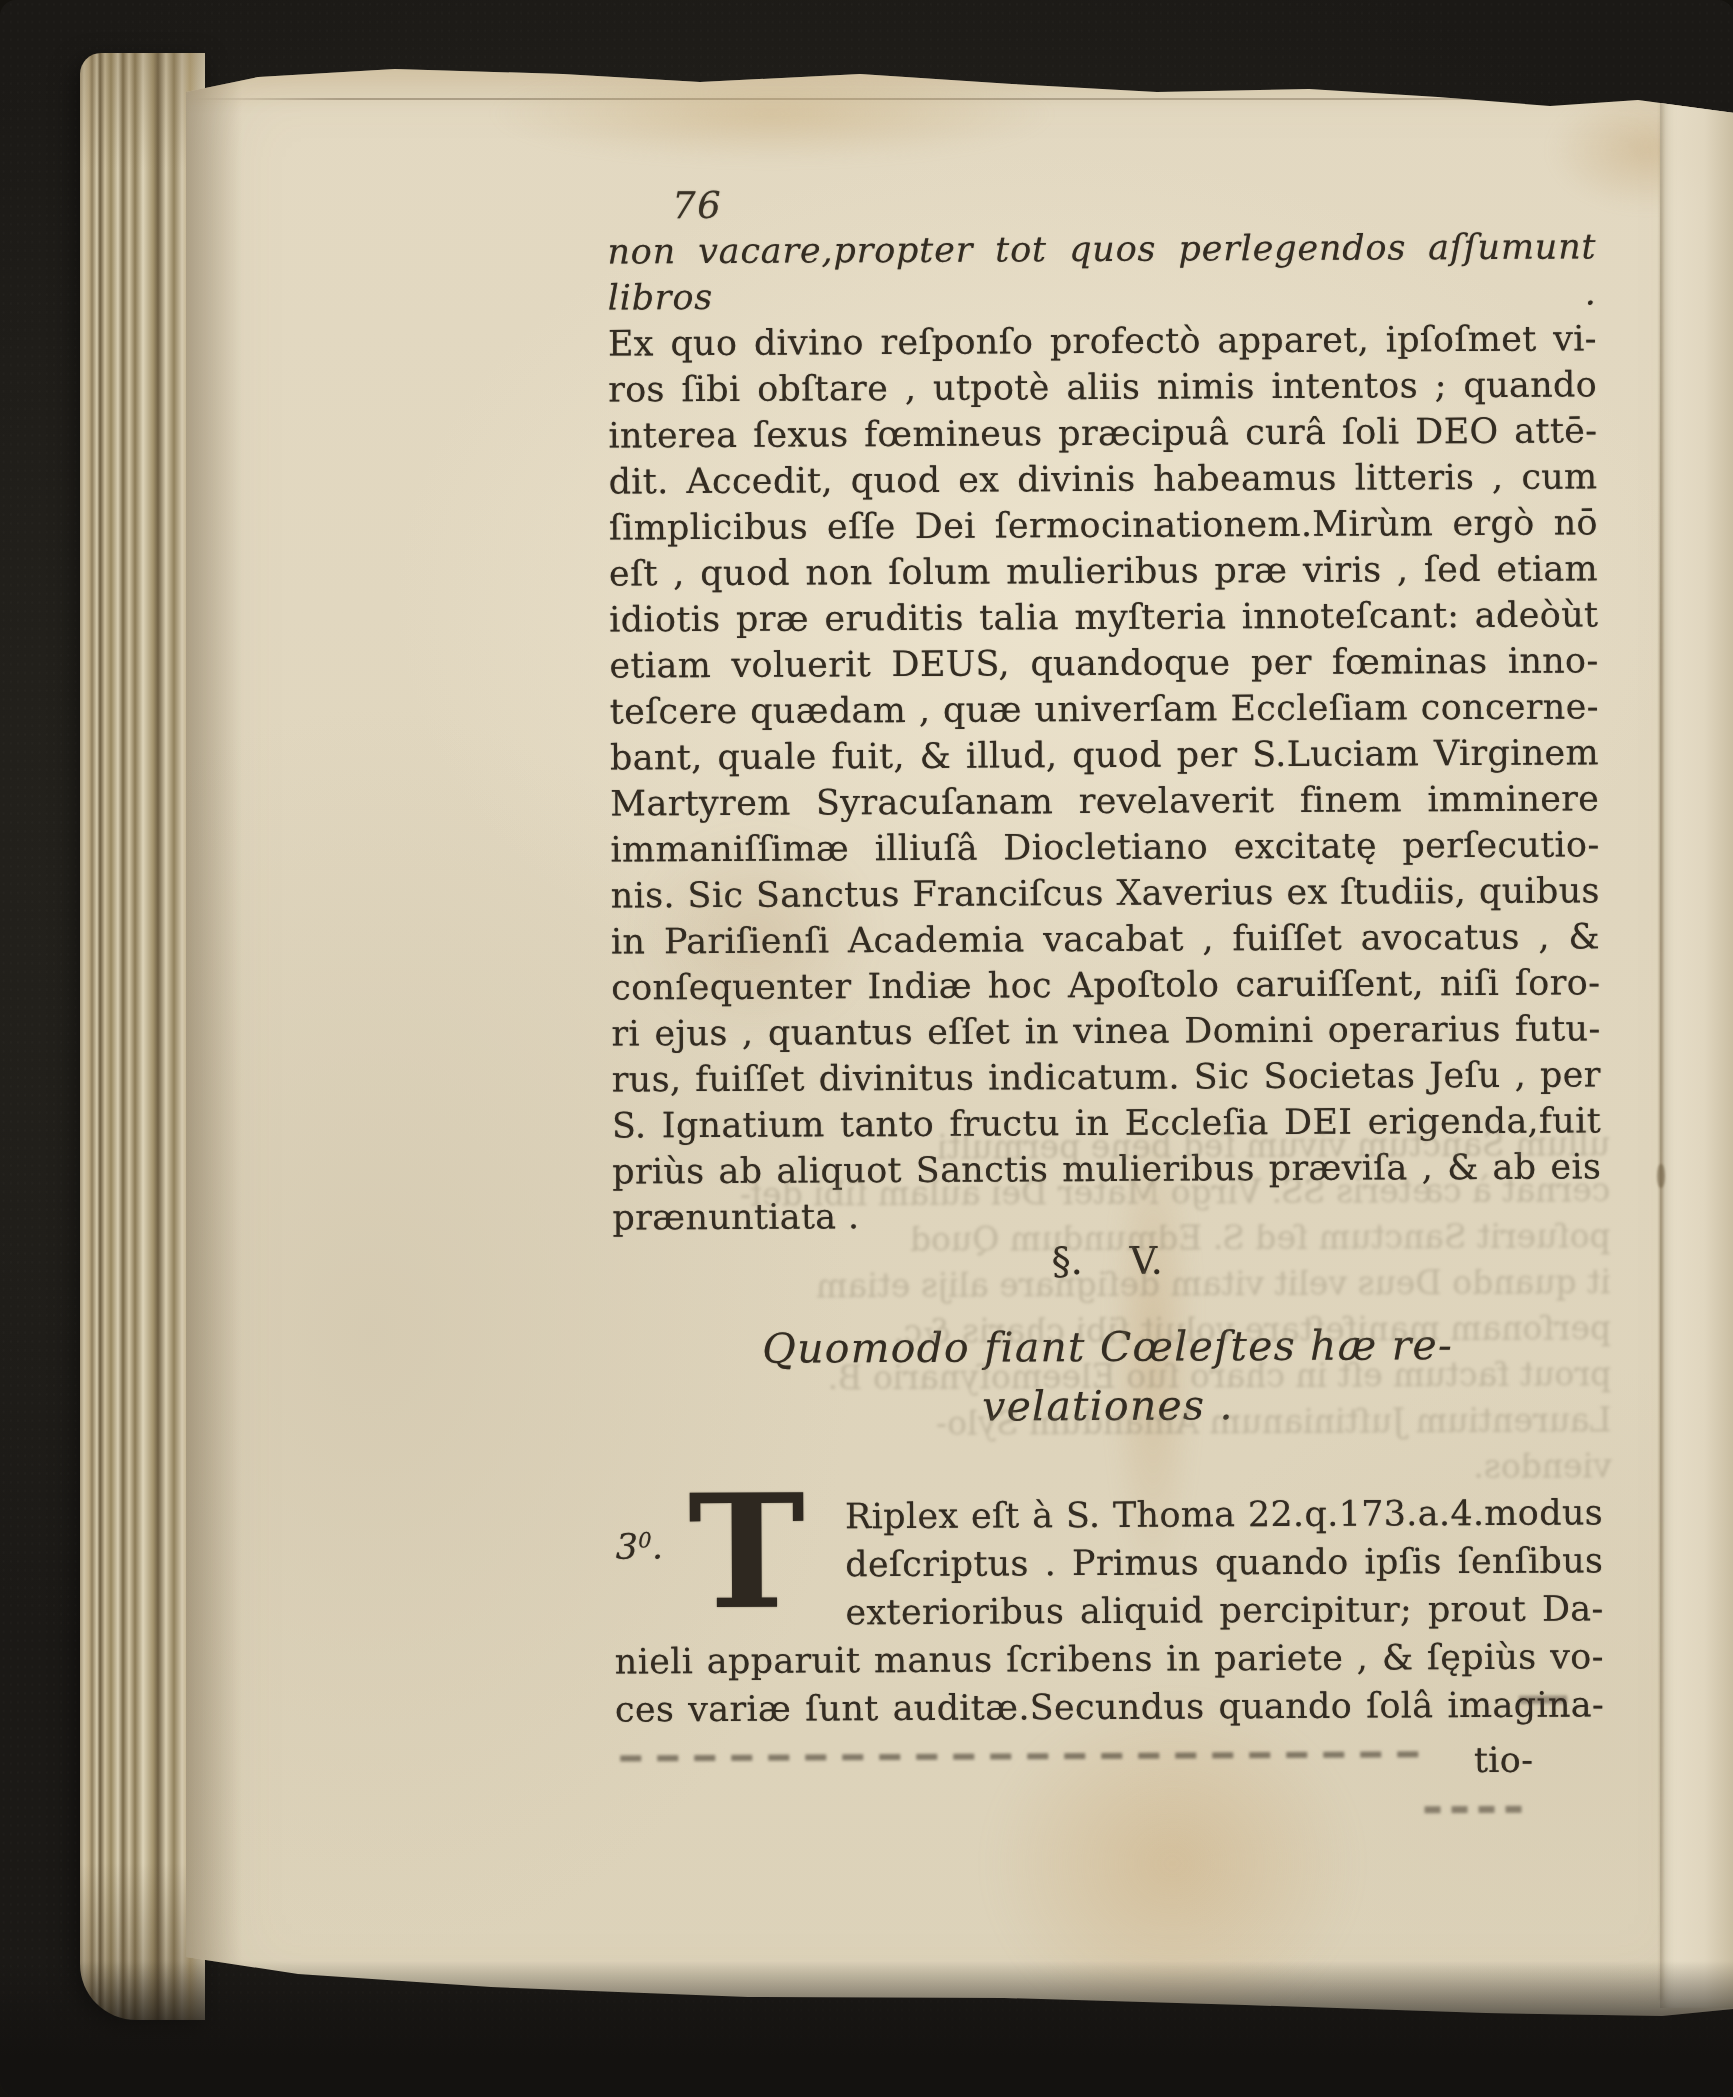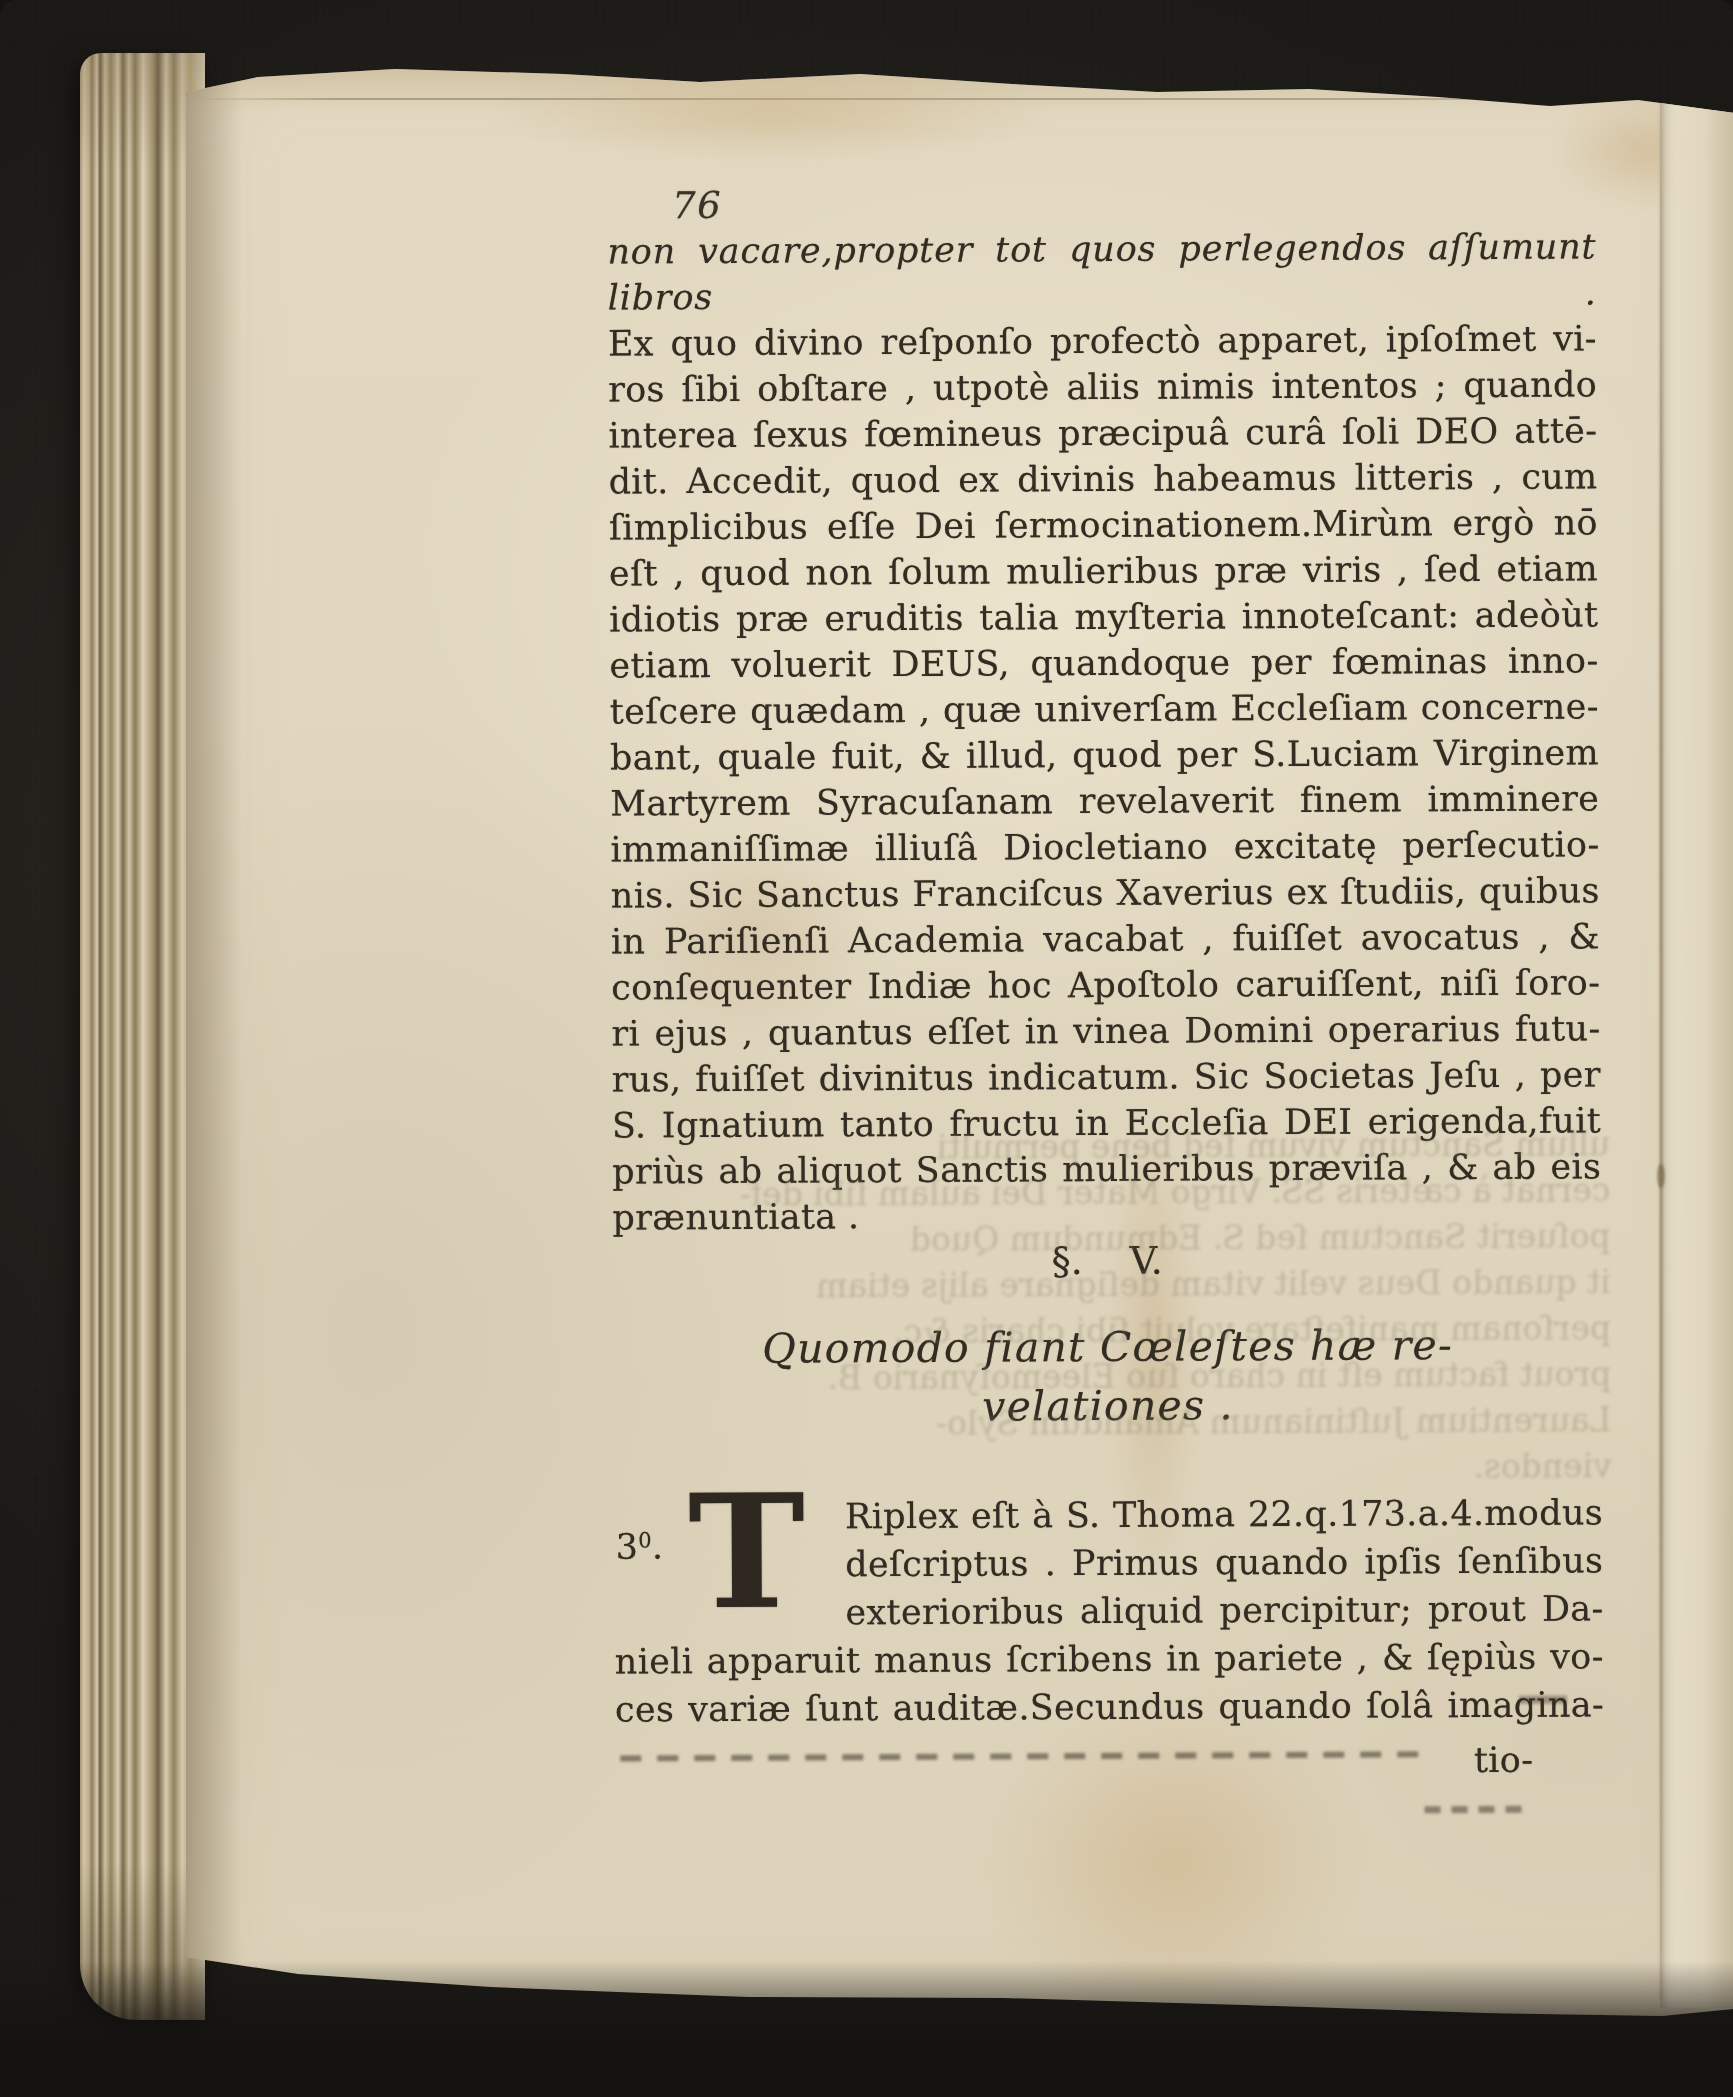--- a/index.html
+++ b/index.html
@@ -91,21 +91,21 @@
 
   .section-head{position:absolute;left:611px;top:1240px;width:989px;display:flex;
     justify-content:center;gap:47px;font-size:38px;text-shadow:0 0 1px rgba(45,37,25,.5);}
   .subhead{position:absolute;left:611px;width:989px;text-align:center;font-style:italic;
     font-size:41px;letter-spacing:1.2px;text-shadow:0 0 1px rgba(45,37,25,.45);}
   .subhead-1{top:1324px;} .subhead-2{top:1383px;}
 
   .p2{position:absolute;left:611px;top:1492px;width:989px;font-size:35px;line-height:48px;
     letter-spacing:0.3px;text-shadow:0 0 1px rgba(45,37,25,.55);}
   .p2 .indented{margin-left:231px;}
-  .margin-num{position:absolute;left:1.6px;top:22.5px;font-size:35px;}
+  .margin-num{position:absolute;left:1.6px;top:22.5px;font-style:italic;font-size:35px;}
   .margin-num .sup{font-size:21px;vertical-align:11.2px;}
   .dropcap{position:absolute;left:74px;top:-4.8px;font-size:157px;line-height:128px;
     font-weight:bold;color:#2e2820;text-shadow:0 0 1.6px rgba(40,32,20,.5);}
   .catchword{position:absolute;right:71px;top:247px;font-size:35px;}
 
   
   .bleedthrough{position:absolute;left:670px;top:1125px;width:939px;z-index:3;
     transform:scaleX(-1);filter:blur(1.8px);opacity:.34;color:#877d66;
     font-size:33px;line-height:46px;}
   .bleedthrough div{white-space:nowrap;overflow:hidden;}

